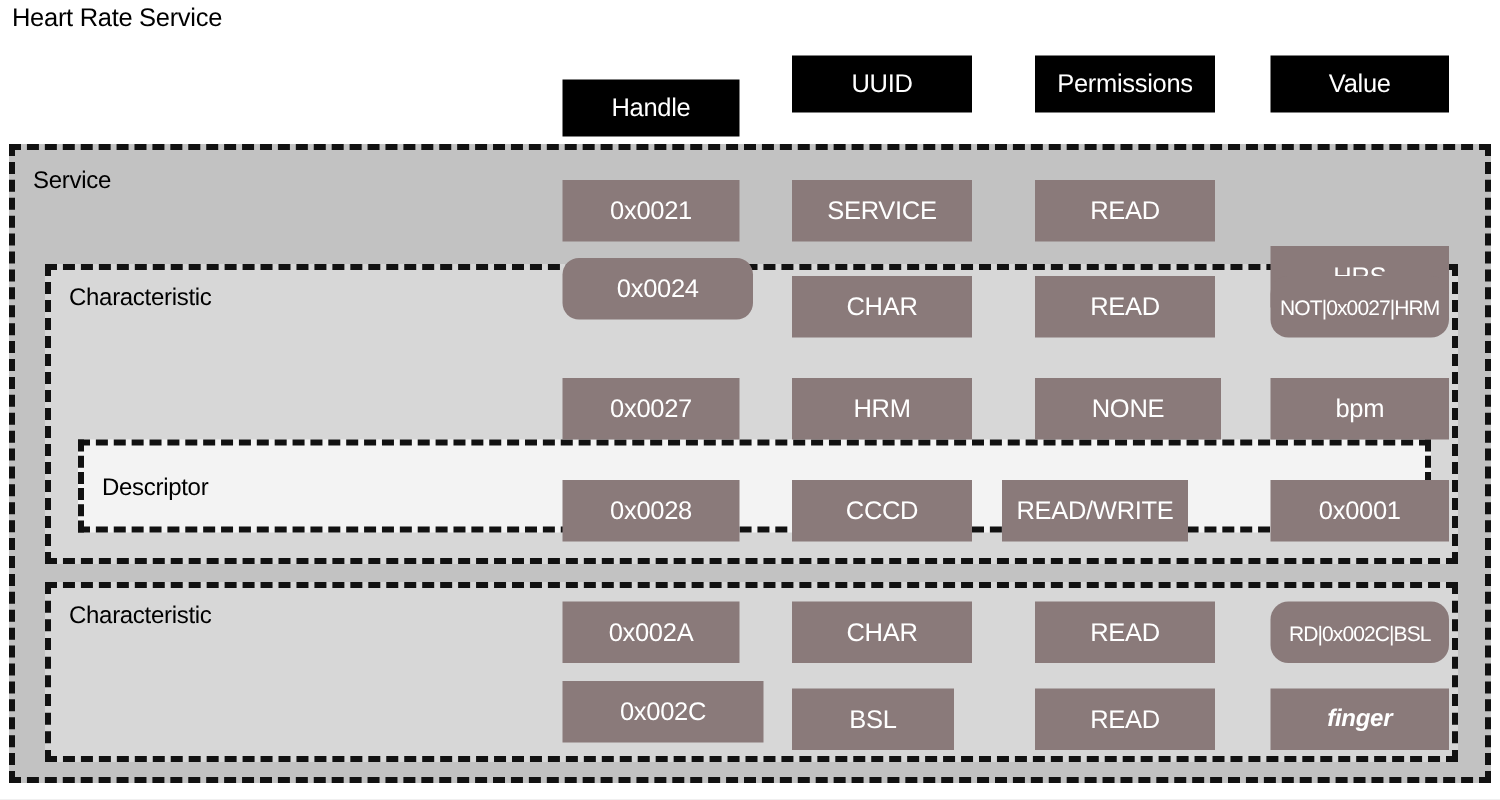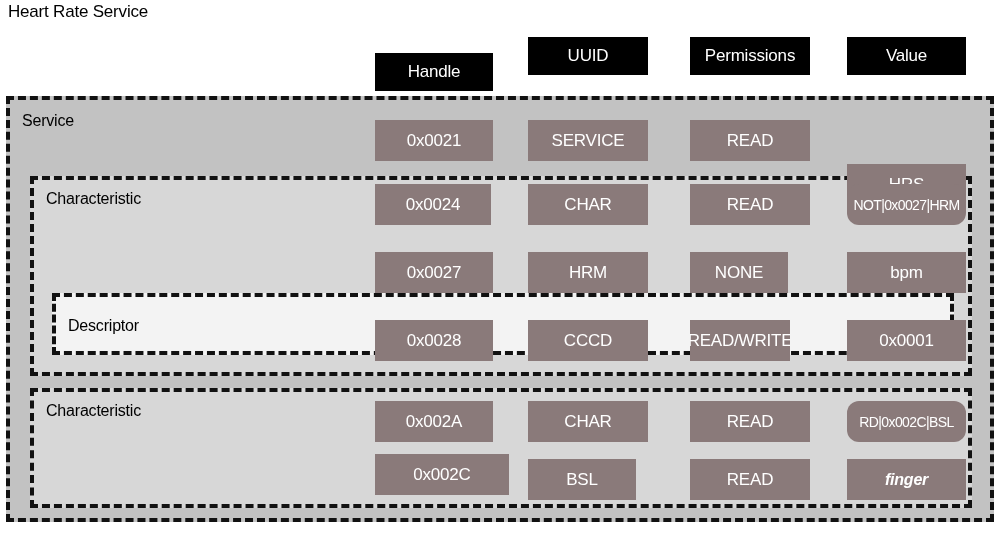--- a/index.html
+++ b/index.html
@@ -154,31 +154,31 @@
     <div class="char-box char-box-2">
       <div class="box-label">Characteristic</div>
     </div>
   </div>
 
   <div id="cells-layer">
       <div class="cell" style="left: 375px; top: 120px; width: 118px;">0x0021</div>
       <div class="cell" style="left: 528px; top: 120px; width: 120px;">SERVICE</div>
       <div class="cell" style="left: 690px; top: 120px; width: 120px;">READ</div>
       <div class="cell" style="left: 847px; top: 120px; width: 119px; margin-top: 44px;">HRS</div>
-      <div class="cell" style="left: 375px; top: 184px; width: 116px;">0x0024</div>
+      <div class="cell" style="left: 375px; top: 172px; width: 127px; border-radius: 11px;">0x0024</div>
       <div class="cell" style="left: 528px; top: 184px; width: 120px;">CHAR</div>
       <div class="cell" style="left: 690px; top: 184px; width: 120px;">READ</div>
       <div class="cell small" style="left: 847px; top: 184px; width: 119px;">NOT|0x0027|HRM</div>
       <div class="cell" style="left: 375px; top: 252px; width: 118px;">0x0027</div>
       <div class="cell" style="left: 528px; top: 252px; width: 120px;">HRM</div>
-      <div class="cell" style="left: 690px; top: 252px; width: 98px;">NONE</div>
+      <div class="cell" style="left: 690px; top: 252px; width: 124px;">NONE</div>
       <div class="cell" style="left: 847px; top: 252px; width: 119px;">bpm</div>
       <div class="cell" style="left: 375px; top: 320px; width: 118px;">0x0028</div>
       <div class="cell" style="left: 528px; top: 320px; width: 120px;">CCCD</div>
-      <div class="cell" style="left: 690px; top: 320px; width: 100px;">READ/WRITE</div>
+      <div class="cell" style="left: 668px; top: 320px; width: 124px;">READ/WRITE</div>
       <div class="cell" style="left: 847px; top: 320px; width: 119px;">0x0001</div>
       <div class="cell" style="left: 375px; top: 401px; width: 118px;">0x002A</div>
       <div class="cell" style="left: 528px; top: 401px; width: 120px;">CHAR</div>
       <div class="cell" style="left: 690px; top: 401px; width: 120px;">READ</div>
       <div class="cell small" style="left: 847px; top: 401px; width: 119px;">RD|0x002C|BSL</div>
       <div class="cell" style="left: 375px; top: 454px; width: 134px;">0x002C</div>
       <div class="cell" style="left: 528px; top: 459px; width: 108px;">BSL</div>
       <div class="cell" style="left: 690px; top: 459px; width: 120px;">READ</div>
       <div class="cell italic" style="left: 847px; top: 459px; width: 119px;">finger</div>
     </div>

